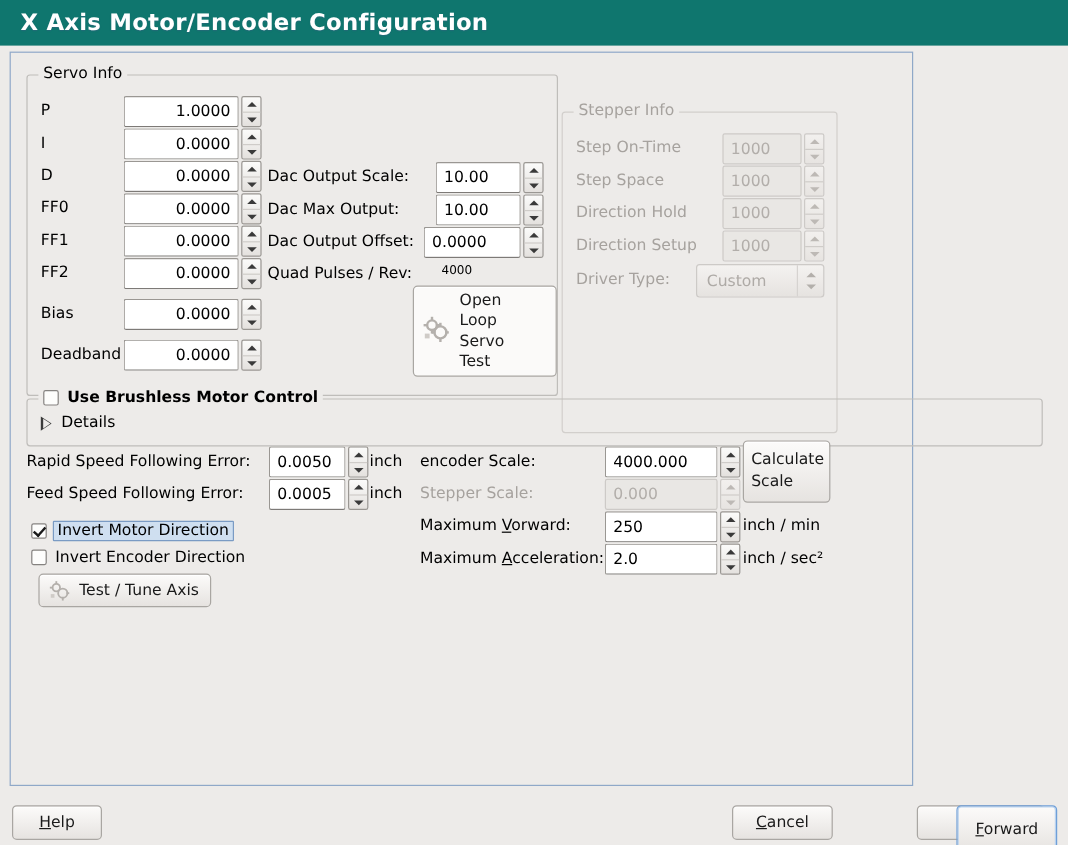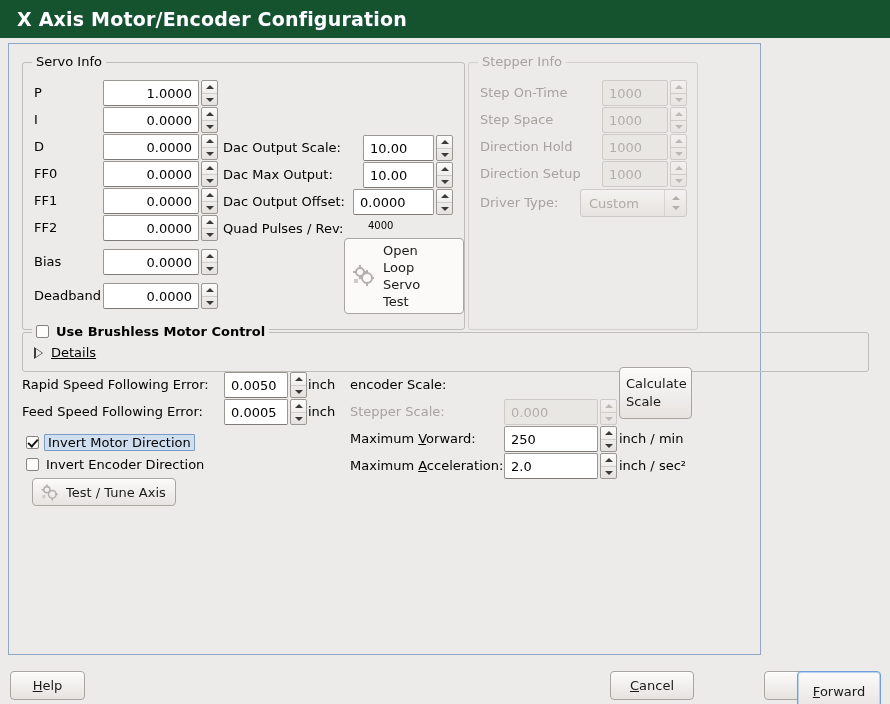--- a/index.html
+++ b/index.html
@@ -9,21 +9,21 @@
     background: #edebe9;
     font-family: "DejaVu Sans", "Liberation Sans", sans-serif;
     font-size: 13px;
     color: #000;
     overflow: hidden;
   }
 
   
   #titlebar {
     height: 38px;
-    background: #14532d;
+    background: #0f766e;
     display: flex;
     align-items: center;
     padding-left: 17px;
   }
   #titlebar .title {
     color: #ffffff;
     font-size: 19px;
     font-weight: bold;
     letter-spacing: .2px;
     text-shadow: 0 1px 1px rgba(60,90,130,.45);
@@ -48,21 +48,21 @@
   .frame > .frame-title {
     position: absolute;
     top: -9px; left: 9px;
     background: #edebe9;
     padding: 0 4px;
     font-size: 13px;
     white-space: nowrap;
   }
   .frame.disabled > .frame-title,
   .frame.disabled .lbl { color: #a6a29e; }
-  .frame.disabled { border-color: #d2cfcc; }
+  .frame.disabled { border-color: #d2cfcc; margin-top: 31px; }
 
   
   .lbl {
     position: absolute;
     white-space: nowrap;
     font-size: 13px;
     line-height: 18px;
   }
   .lbl.dim { color: #a6a29e; }
 
@@ -221,21 +221,20 @@
   }
   .check.bold .ctxt { font-weight: bold; }
 
   
   .expander {
     position: absolute;
     display: flex;
     align-items: center;
     gap: 8px;
     font-size: 13px;
-    text-decoration: underline;
   }
   .expander .tri {
     width: 0; height: 0;
     border-top: 6px solid transparent;
     border-bottom: 6px solid transparent;
     border-left: 9px solid transparent;
     position: relative;
   }
   .expander .tri::after {
     content: "";
@@ -544,20 +543,29 @@
         </g>
         <g fill="#cfcbc7">
             <rect x="3" y="17" width="4" height="4"></rect>
           </g>
       </svg>
     </span>
     <span>Test / Tune Axis</span>
   </div>
 
   <span class="lbl" style="left:341px; top:332px;">encoder Scale:</span>
+  <div class="spin left" style="left:495px; top:328px; width:113px;">
+    <div class="entry">
+        <span class="val">4000.000</span>
+      </div>
+    <div class="steppers">
+        <div class="arw up"></div>
+        <div class="arw down"></div>
+      </div>
+  </div>
 
   <span class="lbl dim" style="left:341px; top:359px;">Stepper Scale:</span>
   <div class="spin left disabled" style="left:495px; top:355px; width:113px;">
     <div class="entry">
         <span class="val">0.000</span>
       </div>
     <div class="steppers">
         <div class="arw up"></div>
         <div class="arw down"></div>
       </div>

